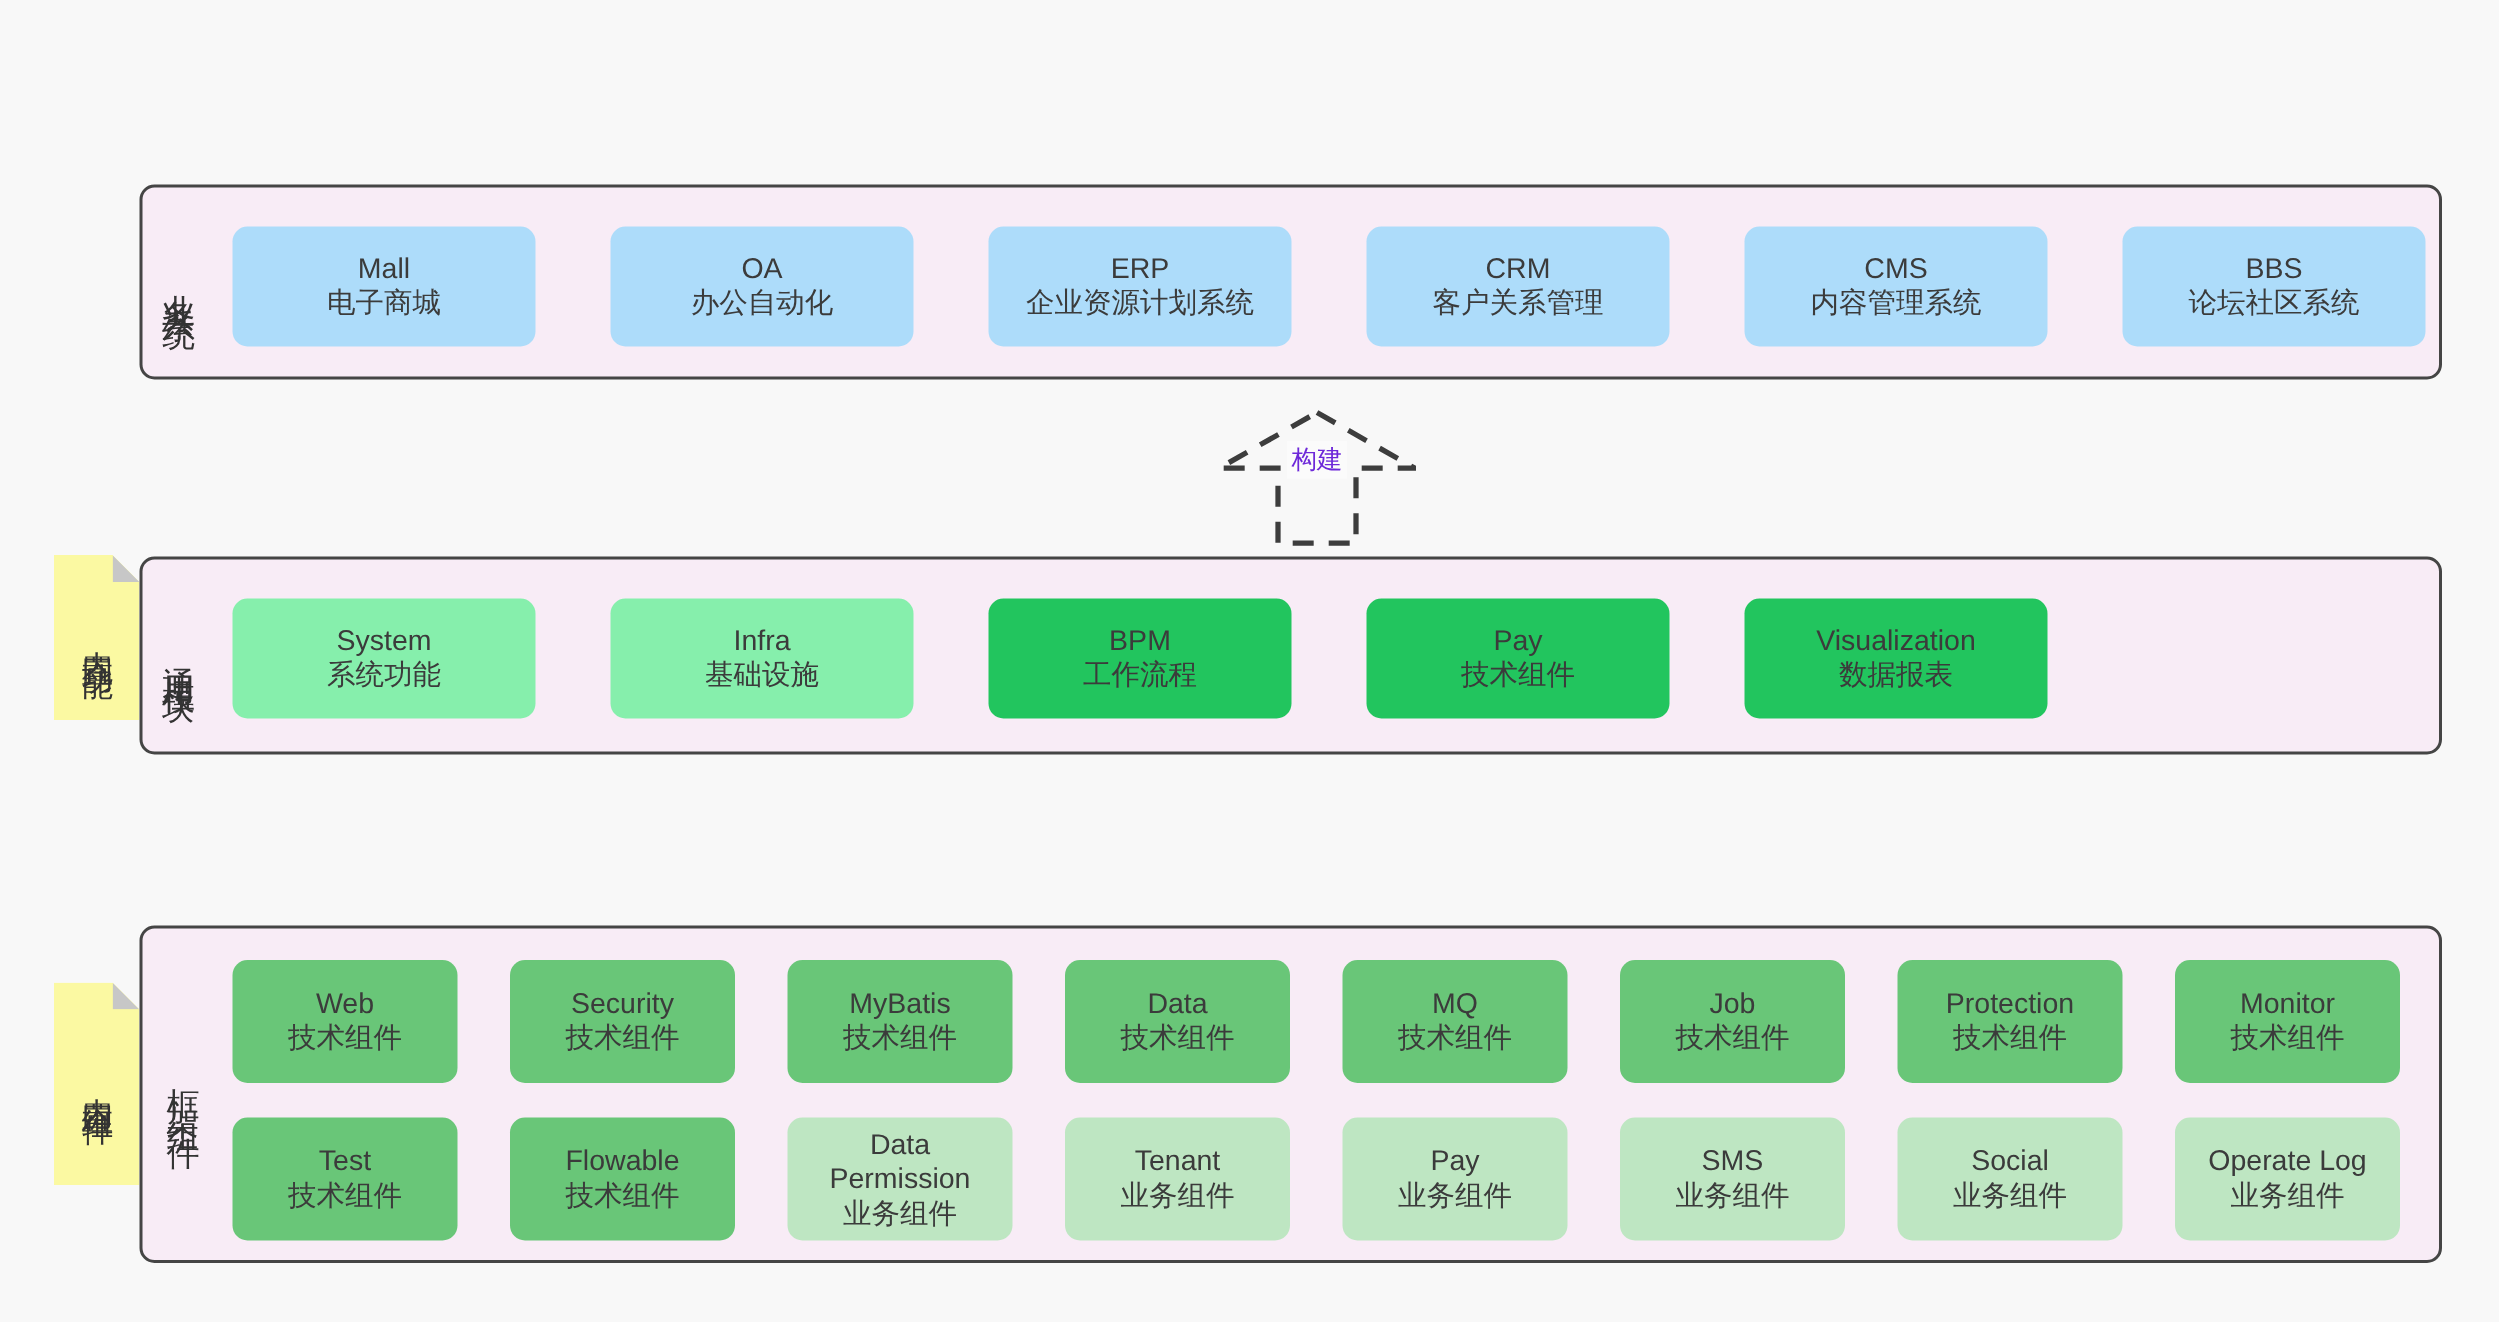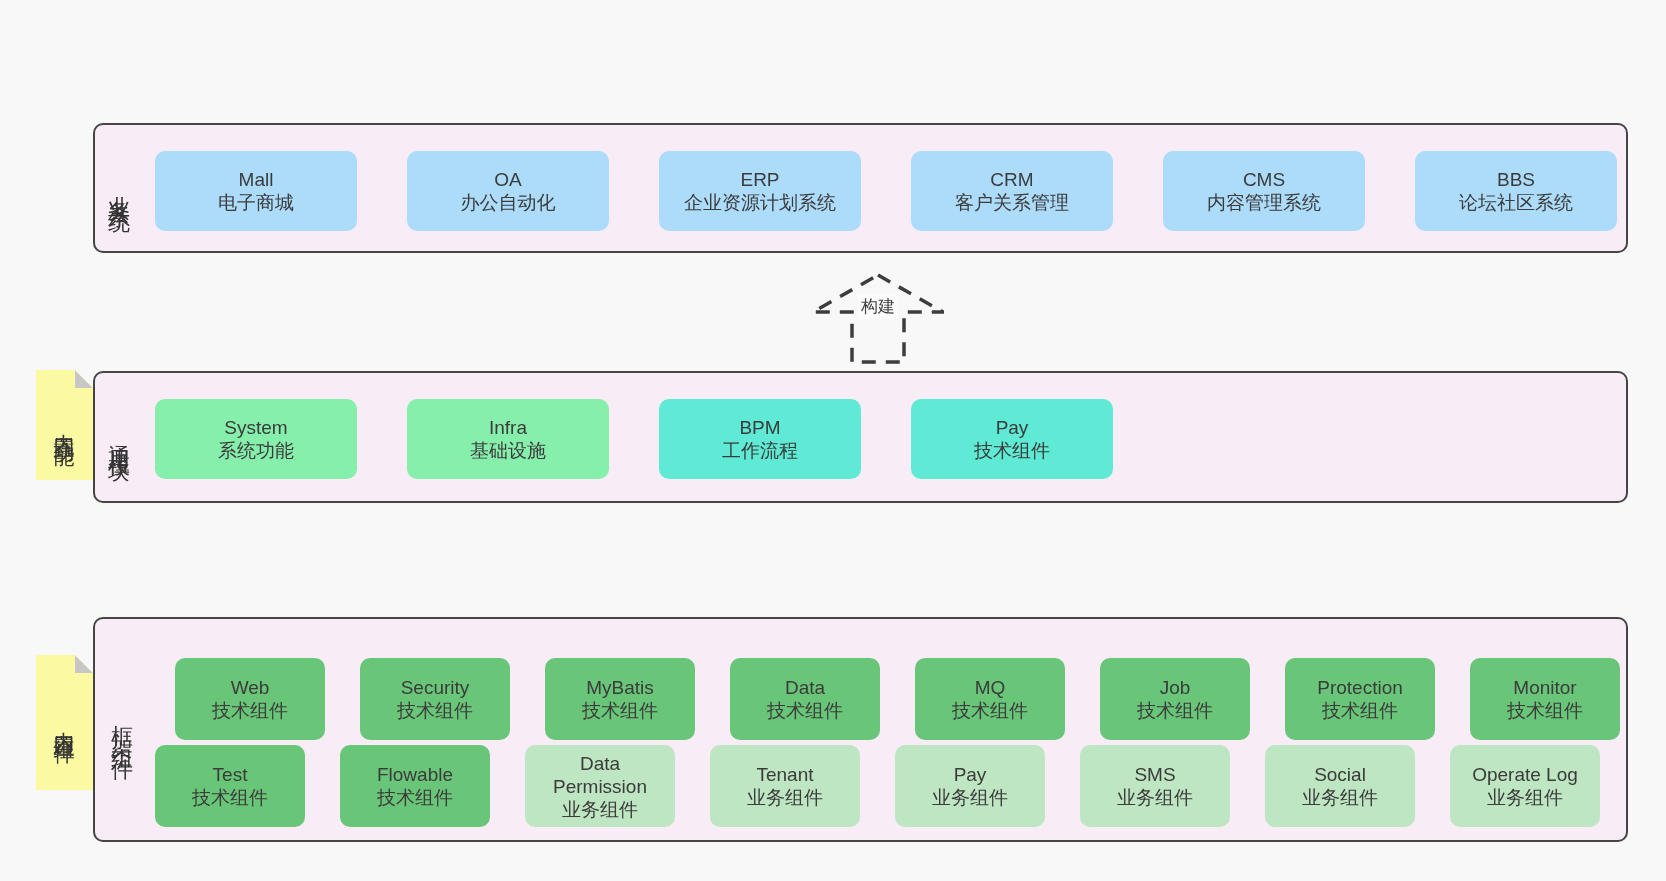--- a/index.html
+++ b/index.html
@@ -18,32 +18,32 @@
   .v-label{
     position:absolute;left:13px;top:50%;transform:translateY(-50%);
     writing-mode:vertical-lr;text-orientation:upright;
     font-size:22px;letter-spacing:5px;color:#333;white-space:nowrap;line-height:1;
   }
   #panel-components .v-label{letter-spacing:11px;left:16px;}
   
   .row{position:absolute;display:flex;}
   .row-6{left:60px;top:26px;gap:50px;}
   .row-8{left:60px;gap:35px;}
-  #comp-row-1{top:39px;margin-left:20px;}
+  #comp-row-1{top:21px;}
   #comp-row-2{top:126px;}
   .box{
     border-radius:10px;display:flex;flex-direction:column;justify-content:center;
     align-items:center;text-align:center;box-sizing:border-box;padding:16px 10px;
   }
   .b6{width:202px;height:80px;}
   .b8{width:150px;height:82px;}
   .box .name,.box .desc{font-size:19px;line-height:23px;color:#3b3b3b;}
   .blue{background:#addcfa;}
   .red{background:#86efac;}
-  .pink{background:#5eead4;}
+  .pink{background:#22c55e;}
   .green{background:#69c678;}
   .lgreen{background:#bee6c2;}
   
   .note{
     position:absolute;left:36px;width:57px;background:#fbf9a2;
     clip-path:polygon(0 0,calc(100% - 18px) 0,100% 18px,100% 100%,0 100%);
     display:flex;align-items:center;justify-content:center;
   }
   #note-functions{top:370px;height:110px;}
   #note-components{top:655px;height:135px;}
@@ -56,21 +56,21 @@
     font-size:21px;letter-spacing:4px;color:#333;line-height:1;
   }
   
   .arrow{position:absolute;}
   #arrow-build{left:812px;top:272px;width:132px;height:93px;}
   #arrow-implement{left:823px;top:518px;width:142px;height:86px;}
   .arrow svg{position:absolute;inset:0;width:100%;height:100%;}
   .arrow path{fill:none;stroke:#3d3d3d;stroke-width:3.5;stroke-dasharray:14 10;}
   .arrow-label{
     position:absolute;left:50%;top:24%;transform:translateX(-50%);
-    background:#fbfbfb;padding:1px 3px;font-size:17px;color:#404040;white-space:nowrap;
+    background:#fbfbfb;padding:1px 3px;font-size:17px;color:#6d28d9;white-space:nowrap;
   }
 </style>
 </head>
 <body>
 
 <div class="canvas">
 
   <div class="panel" id="panel-business">
     <div class="v-label">业务系统</div>
     <div class="row row-6">
@@ -125,20 +125,24 @@
         <div class="desc">基础设施</div>
       </div>
       <div class="box b6 pink">
         <div class="name">BPM</div>
         <div class="desc">工作流程</div>
       </div>
       <div class="box b6 pink">
         <div class="name">Pay</div>
         <div class="desc">技术组件</div>
       </div>
+      <div class="box b6 pink">
+        <div class="name">Visualization</div>
+        <div class="desc">数据报表</div>
+      </div>
     </div>
   </div>
 
 
   <div class="note" id="note-components">
     <span class="fold"></span>
     <span class="note-text">内置组件</span>
   </div>
 
   <div class="panel" id="panel-components">

